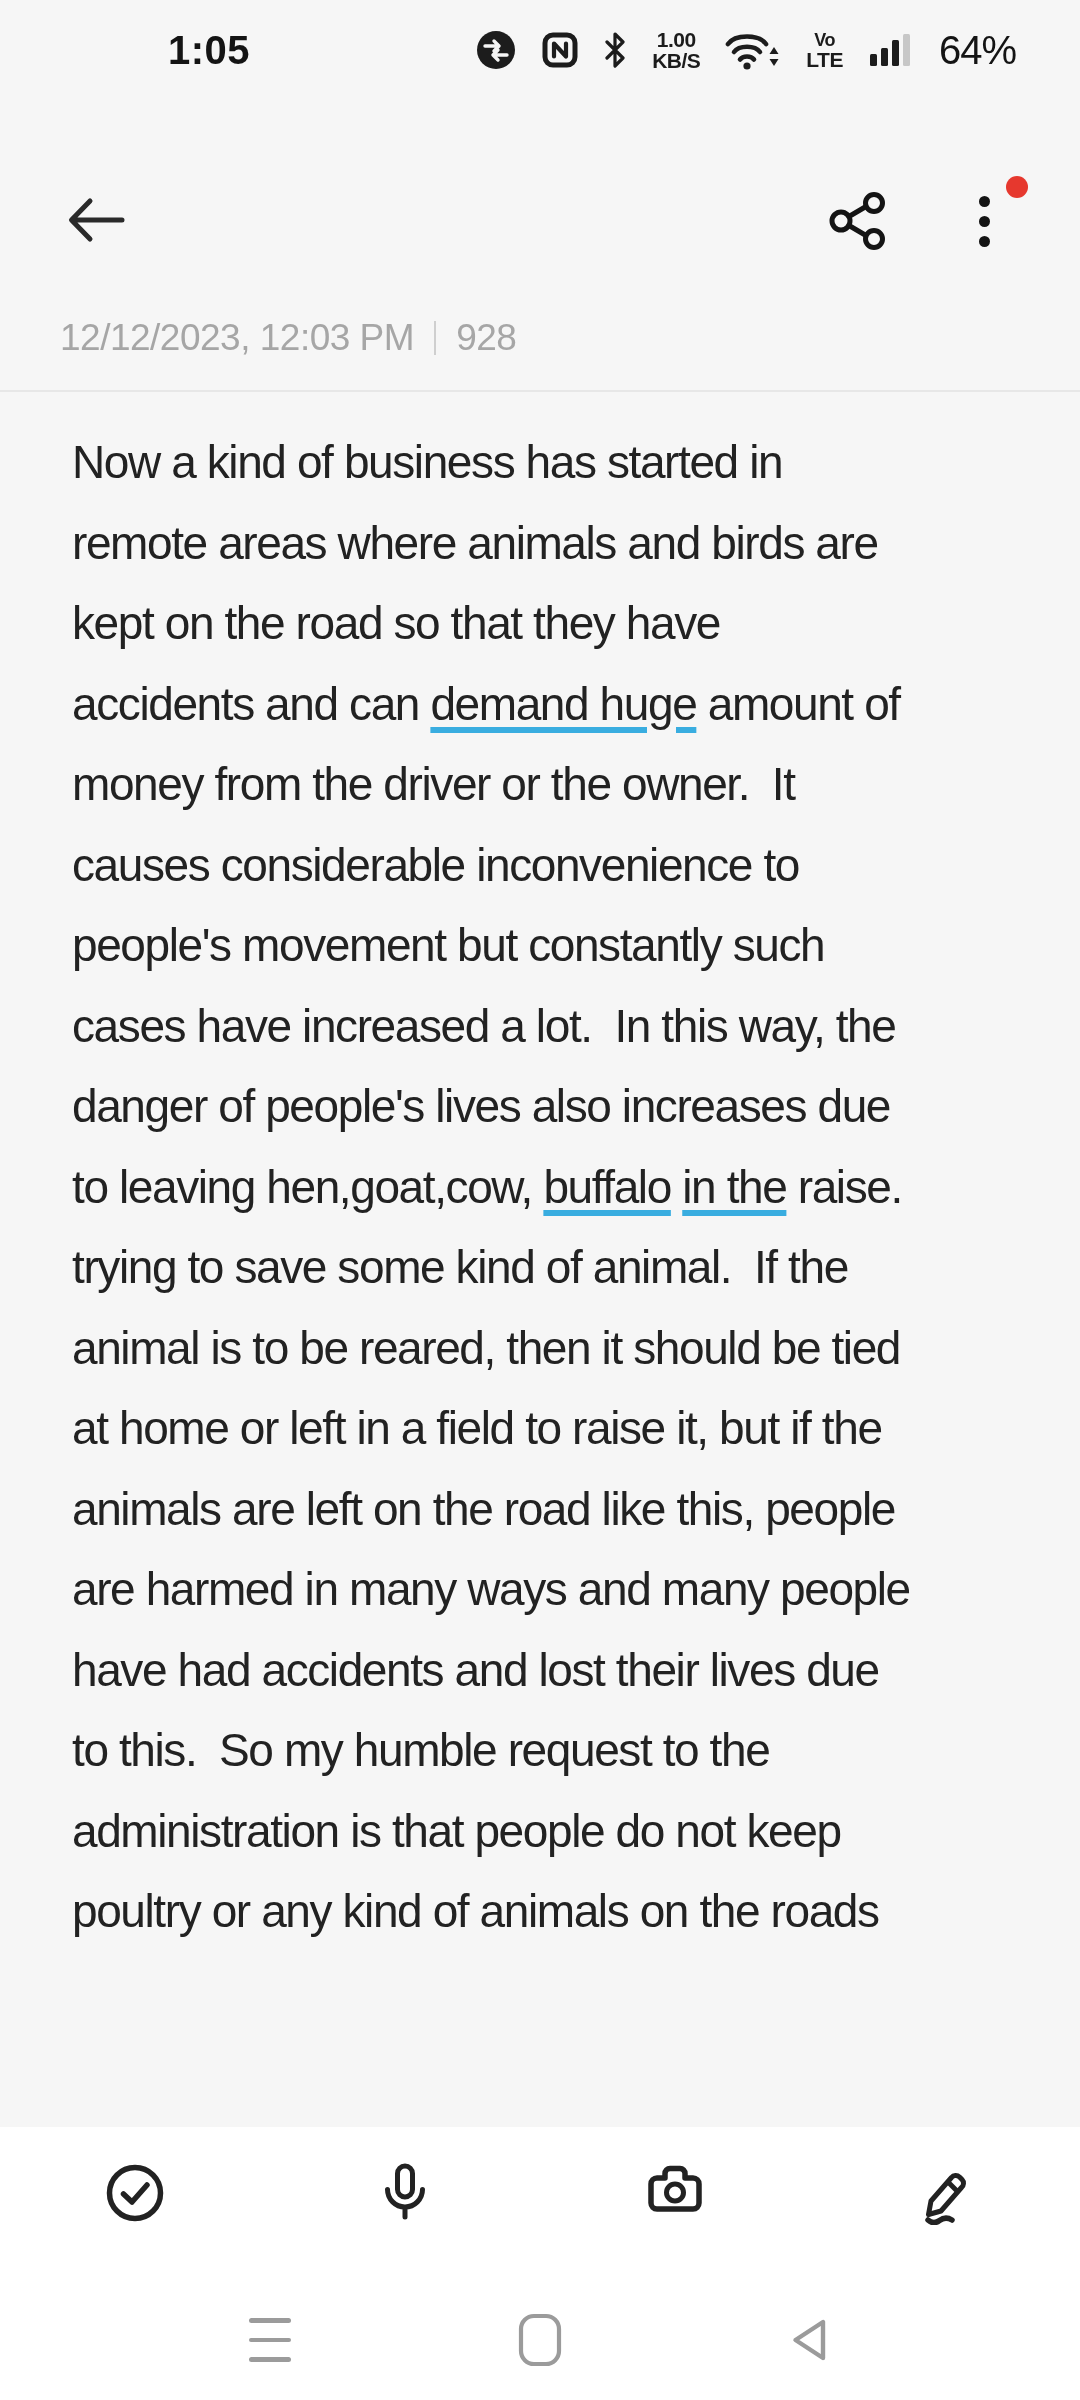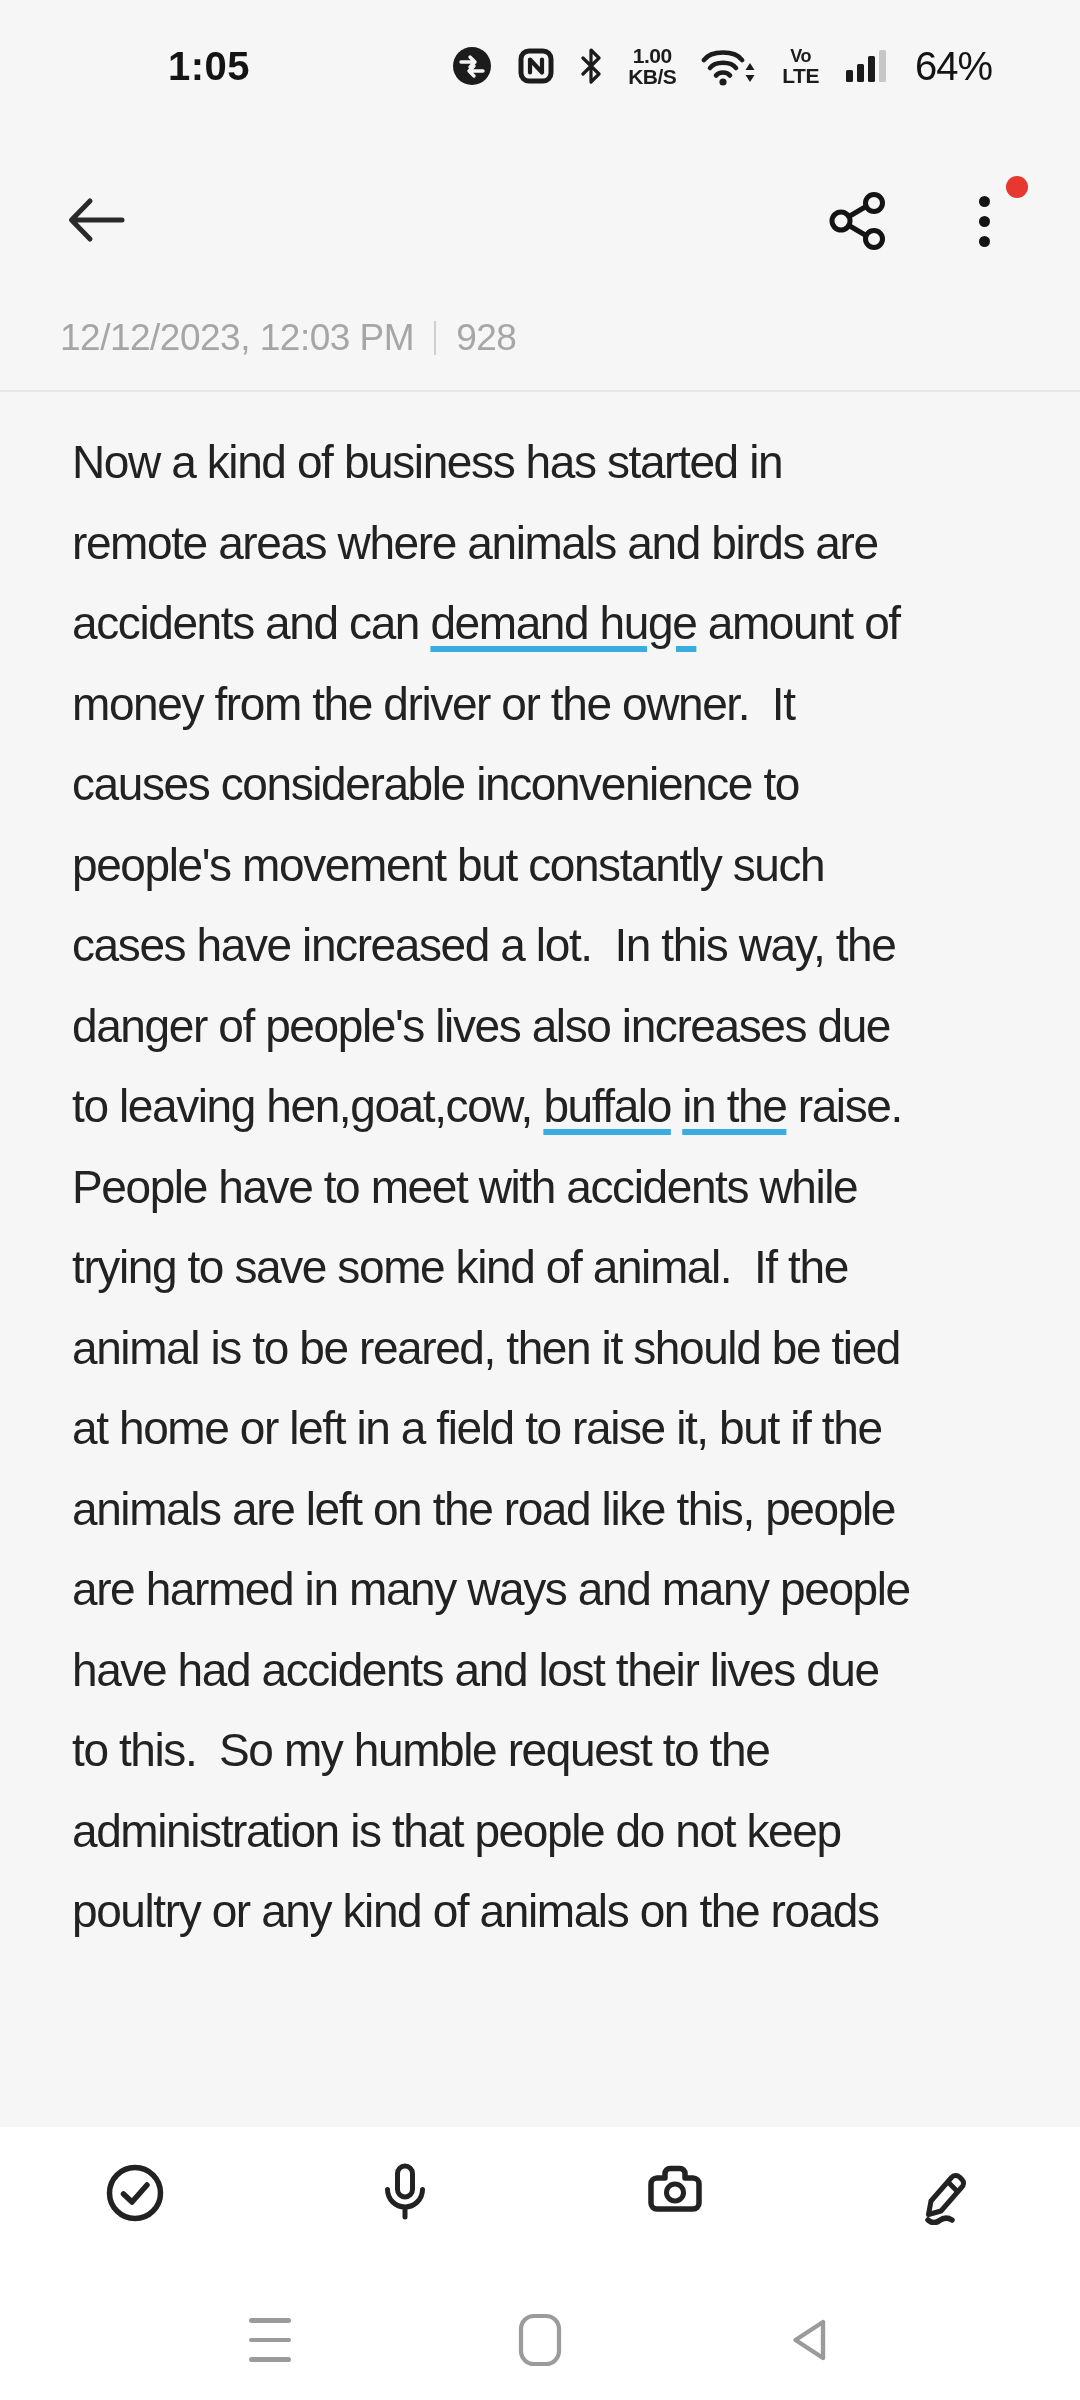--- a/index.html
+++ b/index.html
@@ -6,21 +6,21 @@
   .screen{
     position:relative;width:1080px;height:2400px;overflow:hidden;
     background:#f6f6f6;
     font-family:"Liberation Sans","DejaVu Sans",sans-serif;
     color:#1e1e1e;
   }
   
   .status-bar{
     position:absolute;top:0;left:0;right:0;height:100px;
     display:flex;align-items:center;justify-content:space-between;
-    padding:0 88px 0 168px;box-sizing:border-box;margin-top:16px;
+    padding:0 64px 0 168px;box-sizing:border-box;
   }
   .status-time{font-size:40px;font-weight:600;color:#141414;letter-spacing:0.5px;}
   .status-icons{display:flex;align-items:center;gap:25px;}
   .stack-text{display:flex;flex-direction:column;align-items:center;line-height:1;color:#1c1c1c;font-weight:700;}
   .stack-text .top{font-size:21px;letter-spacing:-0.5px;}
   .stack-text .bottom{font-size:21px;letter-spacing:-0.5px;}
   .battery-text{font-size:40px;color:#141414;letter-spacing:-1px;}
   
   .header{position:absolute;top:160px;left:0;right:0;height:124px;}
   .icon-btn{position:absolute;background:none;border:none;padding:0;cursor:pointer;}
@@ -153,28 +153,28 @@
   <div class="meta-row">
     <span>12/12/2023, 12:03 PM</span>
     <span class="meta-sep"></span>
     <span>928</span>
   </div>
   <div class="hairline"></div>
 
   <div class="note-body">
       <div class="body-line"><span>Now a kind of business has started in</span></div>
       <div class="body-line"><span>remote areas where animals and birds are</span></div>
+      <div class="body-line"><span>kept on the road so that they have</span></div>
       <div class="body-line"><span>accidents and can </span><span class="u">demand huge</span><span> amount of</span></div>
       <div class="body-line"><span>money from the driver or the owner.  It</span></div>
       <div class="body-line"><span>causes considerable inconvenience to</span></div>
       <div class="body-line"><span>people's movement but constantly such</span></div>
       <div class="body-line"><span>cases have increased a lot.  In this way, the</span></div>
       <div class="body-line"><span>danger of people's lives also increases due</span></div>
       <div class="body-line"><span>to leaving hen,goat,cow, </span><span class="u">buffalo</span><span> </span><span class="u">in the</span><span> raise.</span></div>
-      <div class="body-line"><span>People have to meet with accidents while</span></div>
       <div class="body-line"><span>trying to save some kind of animal.  If the</span></div>
       <div class="body-line"><span>animal is to be reared, then it should be tied</span></div>
       <div class="body-line"><span>at home or left in a field to raise it, but if the</span></div>
       <div class="body-line"><span>animals are left on the road like this, people</span></div>
       <div class="body-line"><span>are harmed in many ways and many people</span></div>
       <div class="body-line"><span>have had accidents and lost their lives due</span></div>
       <div class="body-line"><span>to this.  So my humble request to the</span></div>
       <div class="body-line"><span>administration is that people do not keep</span></div>
       <div class="body-line"><span>poultry or any kind of animals on the roads</span></div>
     </div>

